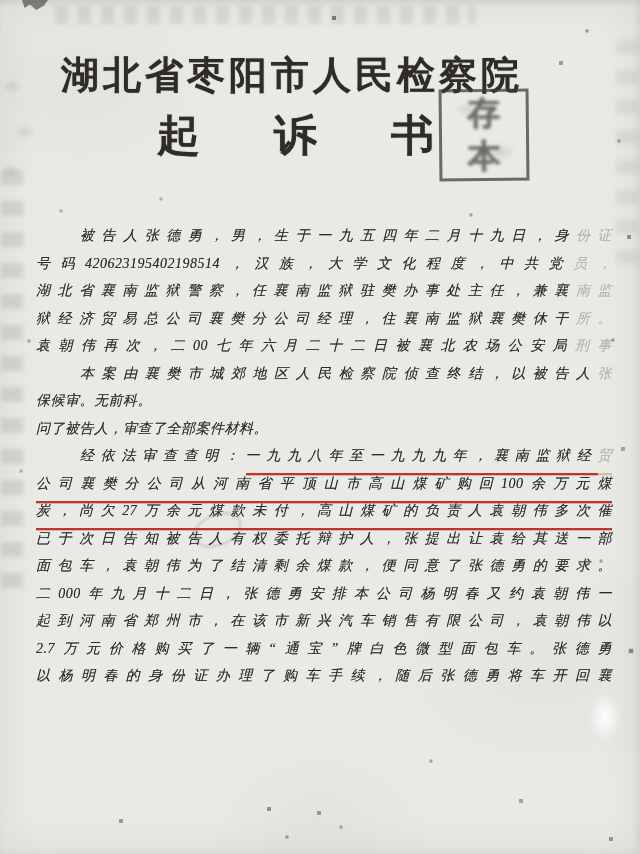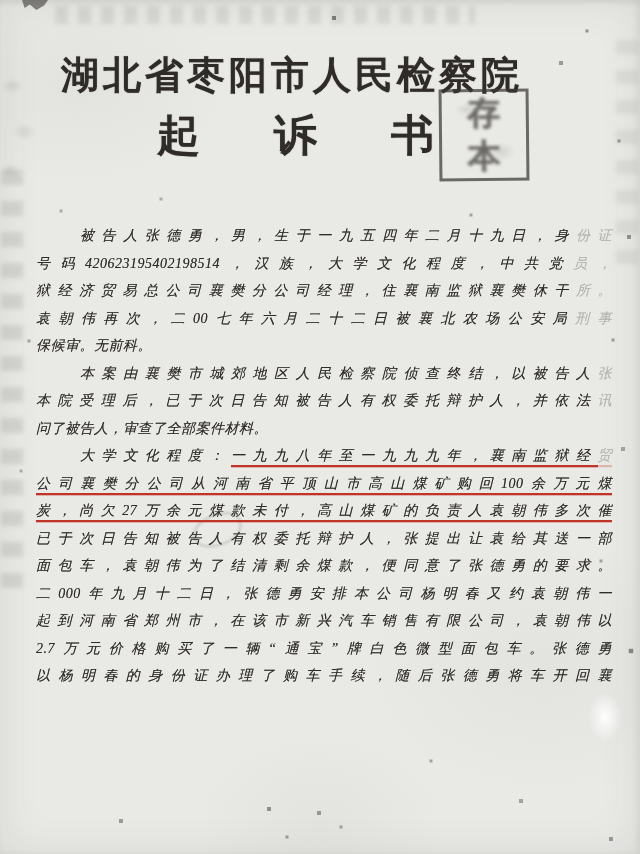--- a/index.html
+++ b/index.html
@@ -63,21 +63,21 @@
     font-size:14px;line-height:27.5px;letter-spacing:.5px;
     text-shadow:0 0 .5px rgba(30,28,25,.5);
     font-style:italic;
   }
   .line{white-space:nowrap;text-align:justify;text-align-last:justify;height:27.5px;}
   .line.short{text-align-last:left;}
   .line.indent{text-indent:0;padding-left:44px;}
   .line span{display:inline;}
   .u{
     border-bottom:2px solid var(--underline-red);
-    padding-bottom:2px;
+    padding-bottom:10px;
     box-shadow:0 1px 0 rgba(194,52,39,.30);
   }
   .fade{opacity:.28;filter:blur(.4px);}
   
   .ghost{position:absolute;pointer-events:none;}
   .ghost-top{
     left:55px;top:6px;width:420px;height:18px;
     background:repeating-linear-gradient(90deg, rgba(112,112,106,.20) 0 13px, transparent 13px 23px);
     filter:blur(2px);opacity:.75;
   }
@@ -163,27 +163,27 @@
 
   <div class="stamp">
     <span class="glyph">存</span>
     <span class="glyph">本</span>
   </div>
 
 
   <div class="doc-body">
       <div class="line indent"><span>被告人张德勇，男，生于一九五四年二月十九日，身</span><span class="fade">份证</span></div>
       <div class="line"><span>号码420623195402198514，汉族，大学文化程度，中共党</span><span class="fade">员，</span></div>
+      <div class="line"><span>湖北省襄南监狱警察，任襄南监狱驻樊办事处主任，兼襄</span><span class="fade">南监</span></div>
       <div class="line"><span>狱经济贸易总公司襄樊分公司经理，住襄南监狱襄樊休干</span><span class="fade">所。</span></div>
       <div class="line"><span>袁朝伟再次，二00七年六月二十二日被襄北农场公安局</span><span class="fade">刑事</span></div>
+      <div class="line indent"><span>本案由襄樊市城郊地区人民检察院侦查终结，以被告人</span><span class="fade">张</span></div>
       <div class="line short"><span>保候审。无前科。</span></div>
-      <div class="line indent"><span>本案由襄樊市城郊地区人民检察院侦查终结，以被告人</span><span class="fade">张</span></div>
-      <div class="line"><span>本院受理后，已于次日告知被告人有权委托辩护人，并依法</span><span class="fade">讯</span></div>
       <div class="line short"><span>问了被告人，审查了全部案件材料。</span></div>
-      <div class="line indent"><span>大学文化程度：</span><span class="u">一九九八年至一九九九年，襄南监狱经</span><span class="u fade">贸</span></div>
+      <div class="line indent"><span>经依法审查查明：</span><span class="u">一九九八年至一九九九年，襄南监狱经</span><span class="u fade">贸</span></div>
       <div class="line"><span class="u">公司襄樊分公司从河南省平顶山市高山煤矿购回100余万元煤</span></div>
       <div class="line"><span class="u">炭，尚欠27万余元煤款未付，高山煤矿的负责人袁朝伟多次催</span></div>
       <div class="line"><span>已于次日告知被告人有权委托辩护人，张提出让袁给其送一部</span></div>
       <div class="line"><span>面包车，袁朝伟为了结清剩余煤款，便同意了张德勇的要求。</span></div>
       <div class="line"><span>二000年九月十二日，张德勇安排本公司杨明春又约袁朝伟一</span></div>
       <div class="line"><span>起到河南省郑州市，在该市新兴汽车销售有限公司，袁朝伟以</span></div>
       <div class="line"><span>2.7万元价格购买了一辆“通宝”牌白色微型面包车。张德勇</span></div>
       <div class="line"><span>以杨明春的身份证办理了购车手续，随后张德勇将车开回襄</span></div>
     </div>
 

